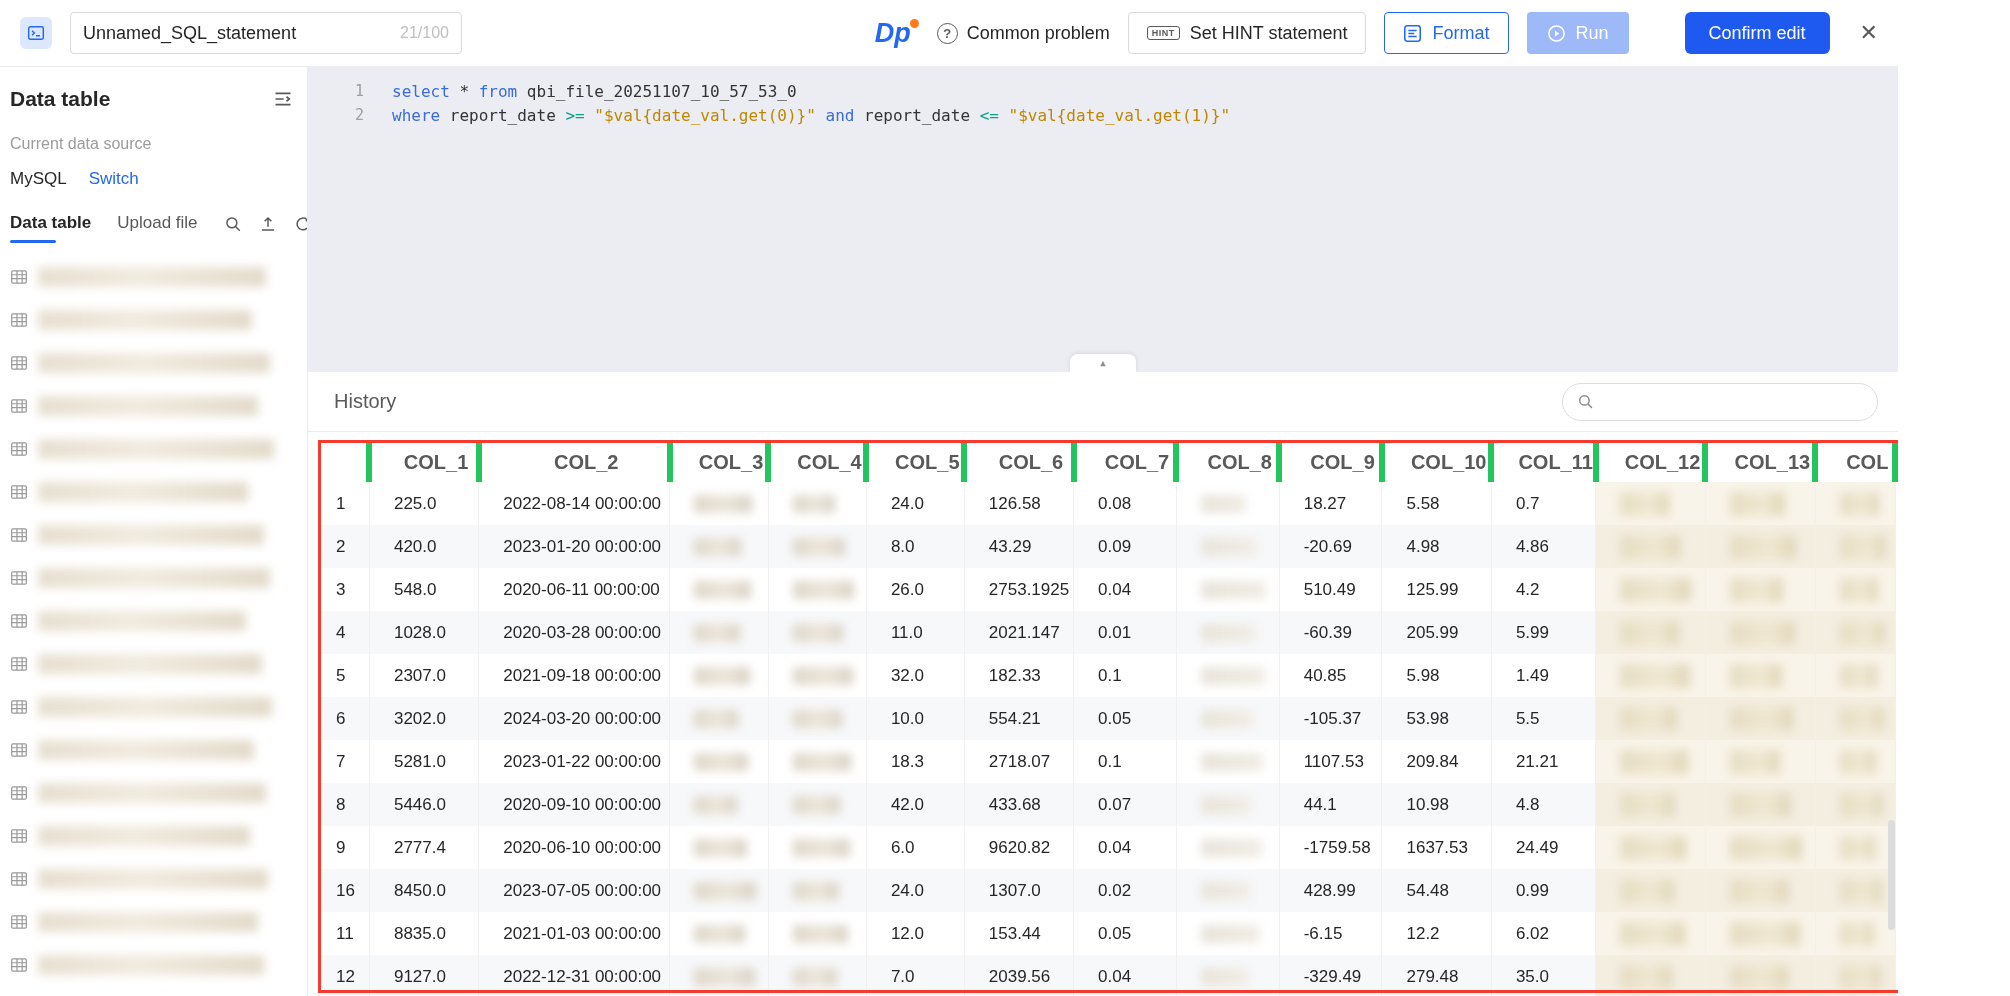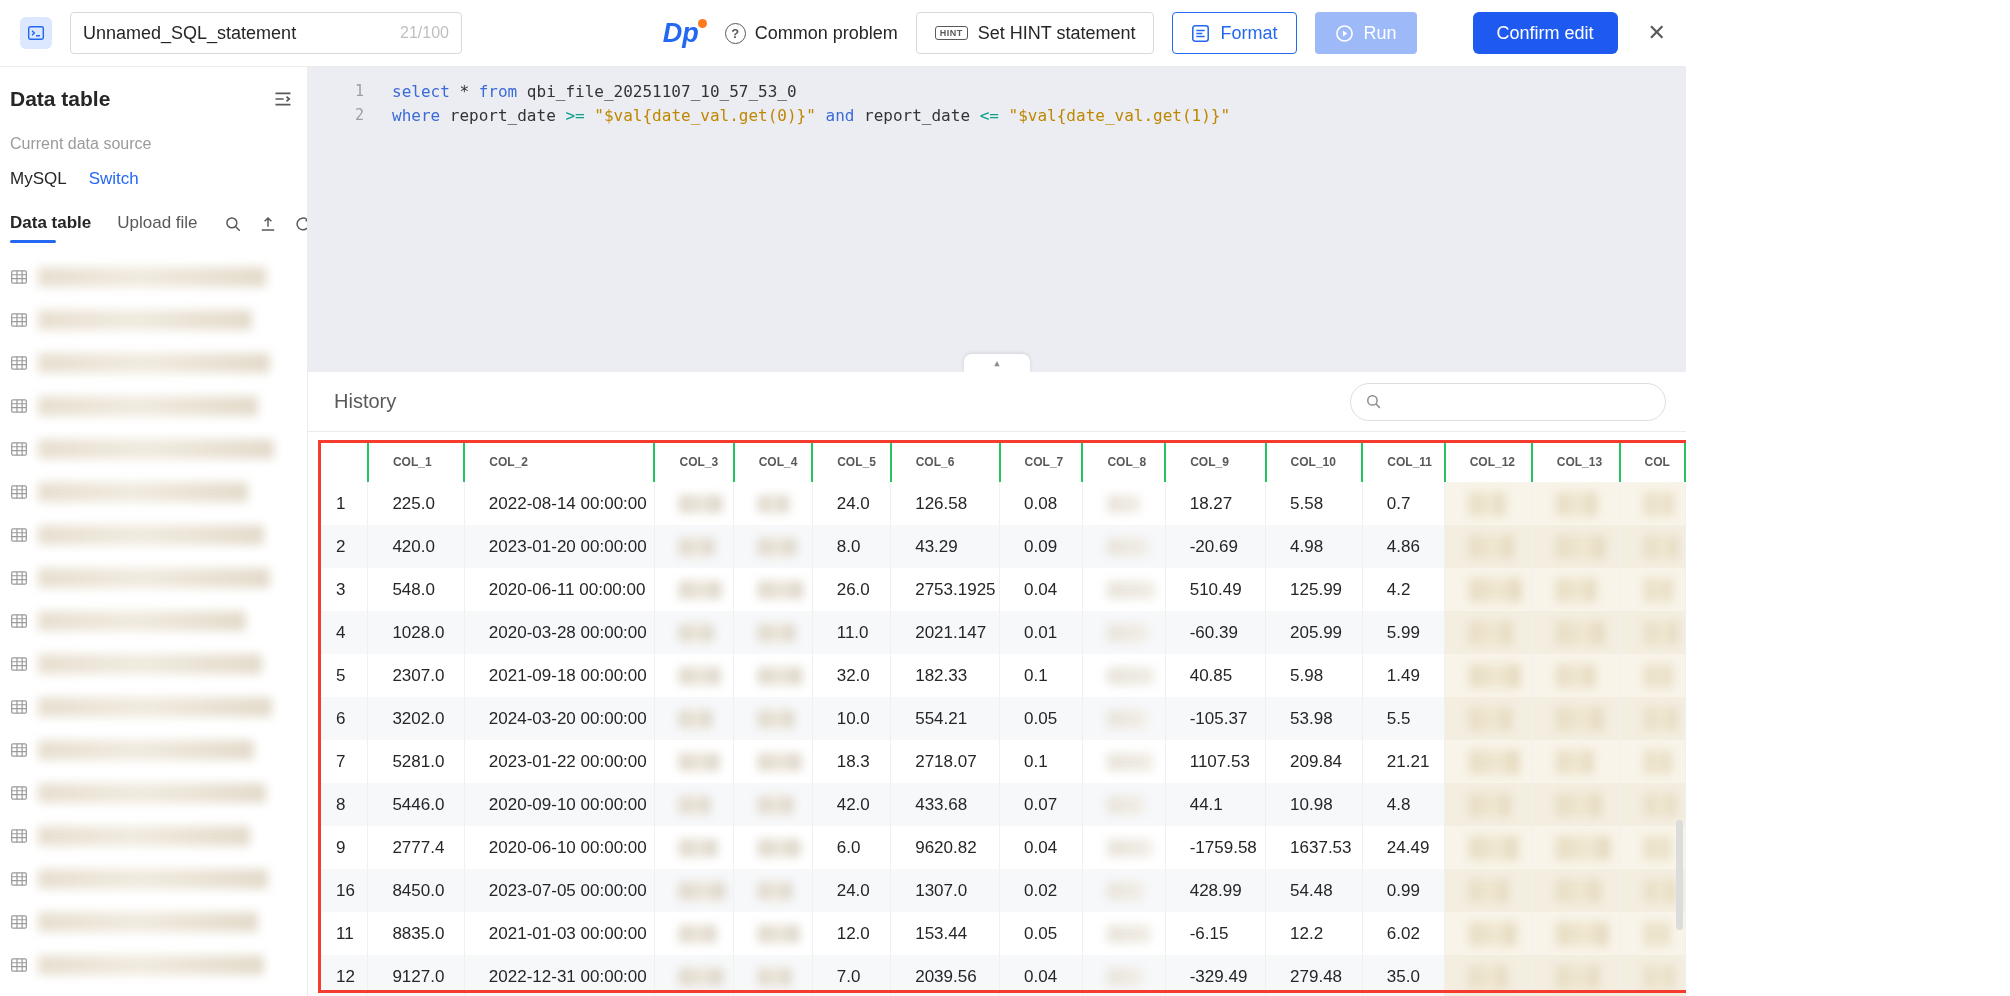--- a/index.html
+++ b/index.html
@@ -1,18 +1,18 @@
 <!DOCTYPE html>
 <html><head>
 <meta charset="utf-8">
 <style>
   *{margin:0;padding:0;box-sizing:border-box}
   html,body{width:2010px;height:996px}
   body{font-family:"Liberation Sans",sans-serif;color:#262626;background:#fff;overflow:hidden}
-  .app{position:relative;width:1686px;height:996px;overflow:hidden;display:flex;flex-direction:column;background:#404040}
+  .app{position:relative;width:1898px;height:996px;overflow:hidden;display:flex;flex-direction:column;background:#404040}
 
   
   .topbar{flex:0 0 67px;height:67px;display:flex;align-items:center;gap:18px;padding:0 20px;border-bottom:1px solid #ececec;background:#fff}
   .stmt-icon{width:32px;height:32px;border-radius:6px;background:#dce8ff;display:flex;align-items:center;justify-content:center;flex:0 0 auto}
   .name-box{width:392px;height:42px;border:1px solid #d9d9d9;border-radius:4px;display:flex;align-items:center;padding:0 12px;background:#fff}
   .name-input{flex:1;border:none;outline:none;font-size:18px;color:#262626;font-family:inherit;background:transparent;min-width:0}
   .char-count{color:#bfbfbf;font-size:16px;margin-left:8px;white-space:nowrap}
   .spacer{flex:1}
   .dp-logo{font-size:27px;font-weight:800;color:#2468f2;position:relative;font-style:italic;padding-right:8px}
   .dp-logo .dot{position:absolute;top:1px;right:0;width:9px;height:9px;border-radius:50%;background:#ff7a1a}
@@ -64,21 +64,21 @@
   .results{flex:1;background:#fff;min-height:0;position:relative}
   .res-tabs{height:60px;display:flex;align-items:center;padding:0 20px 0 26px;border-bottom:1px solid #ebebeb}
   .res-tab{font-size:20px;color:#595959;margin-right:46px;height:60px;display:flex;align-items:center;position:relative;cursor:pointer;white-space:nowrap}
   .res-tab.active{color:#1f1f1f;font-weight:700}
   .res-tab.active::after{content:"";position:absolute;bottom:0;left:0;right:0;height:3px;background:#262626}
   .res-search{margin-left:auto;width:316px;height:38px;border:1px solid #dcdee2;border-radius:19px;display:flex;align-items:center;padding:0 14px;gap:9px;background:#fff}
   .res-search input{border:none;outline:none;flex:1;font-size:16px;background:transparent;font-family:inherit;min-width:0}
 
   .table-wrap{margin-top:10px;overflow:hidden}
   table{border-collapse:collapse;table-layout:fixed;margin-left:12px}
-  th{height:40px;font-size:12px;font-weight:700;color:#595959;text-align:left;padding-left:24px;border-right:2px solid #22c55e;white-space:nowrap;overflow:hidden;background:#fff}
+  th{height:40px;font-size:20px;font-weight:700;color:#595959;text-align:center;padding-left:24px;border-right:6px solid #22c55e;white-space:nowrap;overflow:hidden;background:#fff}
   th:first-child{padding-left:16px}
   td{height:43px;font-size:17px;color:#262626;padding-left:24px;border-right:1px solid #f0f0f0;white-space:nowrap;overflow:hidden;background:#fff}
   td.rownum{padding-left:16px}
   tbody tr:nth-child(even) td{background:#f7f8fa}
   td.warm{background:#f9f4e9}
   tbody tr:nth-child(even) td.warm{background:#f4eee1}
   .smudge{height:18px;border-radius:3px;filter:blur(5px)}
   td.b1 .smudge{background:linear-gradient(90deg,#ddd6c9,#ece6da 55%,#d9d2c5)}
   td.b2 .smudge{background:linear-gradient(90deg,#e8e4db,#f1ede5)}
   td.b3 .smudge{background:linear-gradient(90deg,#e6dcc2,#f0e8d2 60%,#e1d6ba);height:24px}

